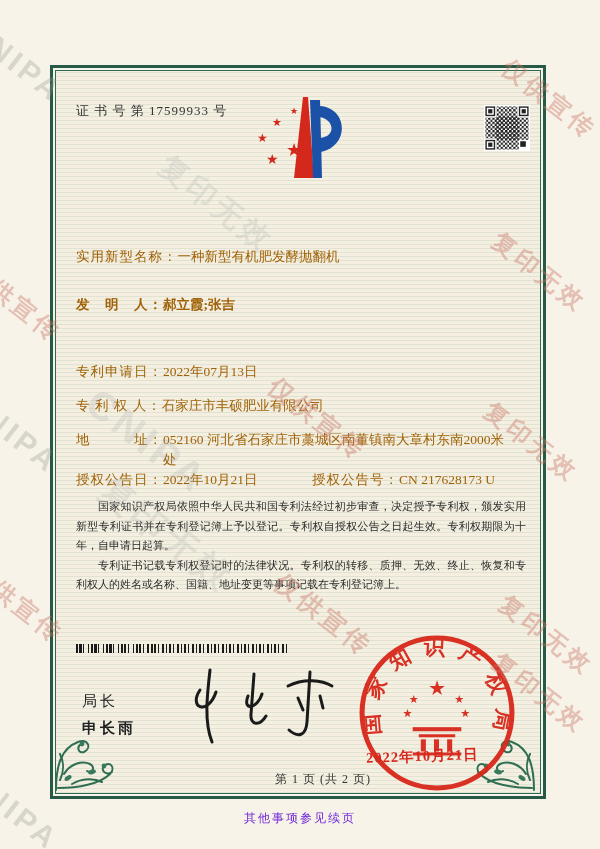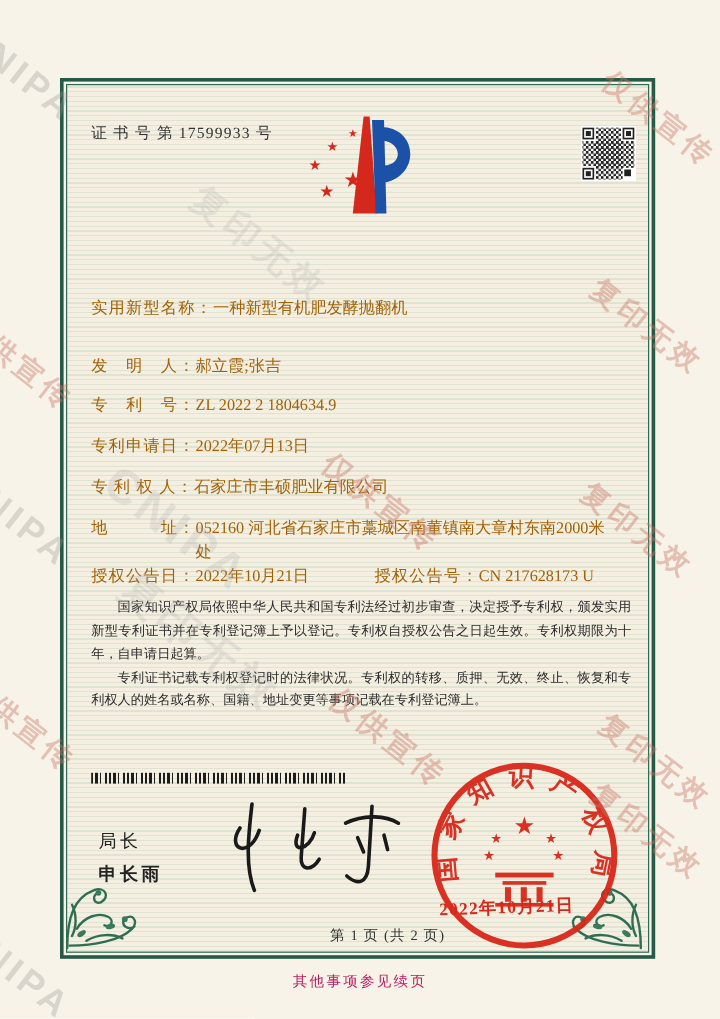--- a/index.html
+++ b/index.html
@@ -26,21 +26,21 @@
   .content{position:absolute;inset:0;z-index:3;}
   .cert-number{position:absolute;left:76px;top:102px;font-size:13px;letter-spacing:1px;color:#333;}
   .logo{position:absolute;left:250px;top:94px;width:98px;height:88px;}
   .qr{position:absolute;left:484px;top:105px;width:46px;height:46px;}
   .title{
     position:absolute;left:0;right:0;top:179px;text-align:center;
     font-size:29px;font-weight:bold;letter-spacing:7px;color:#141414;
   }
   .row{position:absolute;left:76px;font-size:13.5px;line-height:1.5;color:#a16207;}
   .row .lbl{letter-spacing:1px;}
-  .r1{top:247px;} .r2{top:295px;} .r3{top:328px;} .r4{top:362px;}
+  .r1{top:247px;} .r2{top:295px;font-weight:bold;} .r3{top:328px;} .r4{top:362px;}
   .r5{top:396px;} .r6{top:430px;width:460px;} .r7{top:470px;width:460px;}
   .addr-val{display:inline-block;width:345px;vertical-align:top;}
   .pair2{position:absolute;left:236px;top:0;}
   .paras{
     position:absolute;left:76px;top:497px;width:450px;
     font-size:11px;line-height:1.78;text-align:justify;color:#2b2b2b;
   }
   .paras p{margin:0;text-indent:2em;}
   .barcode{
     position:absolute;left:76px;top:644px;width:212px;height:9px;
@@ -53,21 +53,21 @@
   .official-title{position:absolute;left:82px;top:692px;font-size:15px;font-weight:normal;letter-spacing:3px;color:#222;}
   .official-name{position:absolute;left:82px;top:719px;font-size:15px;font-weight:bold;letter-spacing:3px;color:#222;}
   .signature{position:absolute;left:170px;top:666px;width:175px;height:82px;z-index:4;}
   .seal{position:absolute;left:356px;top:632px;width:162px;height:162px;z-index:4;opacity:.95;}
   .seal-date{
     position:absolute;left:366px;top:746px;z-index:5;width:160px;
     color:#d8271a;font-weight:bold;font-size:14.5px;letter-spacing:1px;
     transform:rotate(-2deg);
   }
   .page-num{position:absolute;left:0;right:0;top:771px;text-align:center;font-size:12px;letter-spacing:1px;color:#333;padding-left:46px;}
-  .continuation{position:absolute;left:0;right:0;top:810px;text-align:center;font-size:12px;letter-spacing:2px;color:#be185d;}
+  .continuation{position:absolute;left:0;right:0;top:810px;text-align:center;font-size:12px;letter-spacing:2px;color:#6d28d9;}
   .ornament{position:absolute;z-index:3;}
   .orn-bl{left:52px;top:714px;width:80px;height:80px;}
   .orn-br{left:458px;top:714px;width:80px;height:80px;transform:scaleX(-1);}
   
   .wm{position:absolute;z-index:6;pointer-events:none;white-space:nowrap;
       font-family:"Liberation Sans","DejaVu Sans",sans-serif;font-weight:bold;
       transform:rotate(38deg);transform-origin:left top;letter-spacing:4px;}
   .wm-pink{color:rgba(201,118,106,0.42);}
   .wm-gray{color:rgba(150,150,150,0.32);}
   .wm-faint{color:rgba(160,160,160,0.20);}
@@ -177,23 +177,20 @@
       </g>
     </svg>
 
 
     <div class="row r1">
       <span class="lbl">实用新型名称：</span><span>一种新型有机肥发酵抛翻机</span>
     </div>
     <div class="row r2">
       <span class="lbl">发　明　人：</span><span>郝立霞;张吉</span>
     </div>
-    <div class="row r3">
-      <span class="lbl">专　利　号：</span><span>ZL 2022 2 1804634.9</span>
-    </div>
     <div class="row r4">
       <span class="lbl">专利申请日：</span><span>2022年07月13日</span>
     </div>
     <div class="row r5">
       <span class="lbl">专 利 权 人：</span><span>石家庄市丰硕肥业有限公司</span>
     </div>
     <div class="row r6">
       <span class="lbl">地　　　址：</span><span class="addr-val">052160 河北省石家庄市藁城区南董镇南大章村东南2000米处</span>
     </div>
     <div class="row r7">

